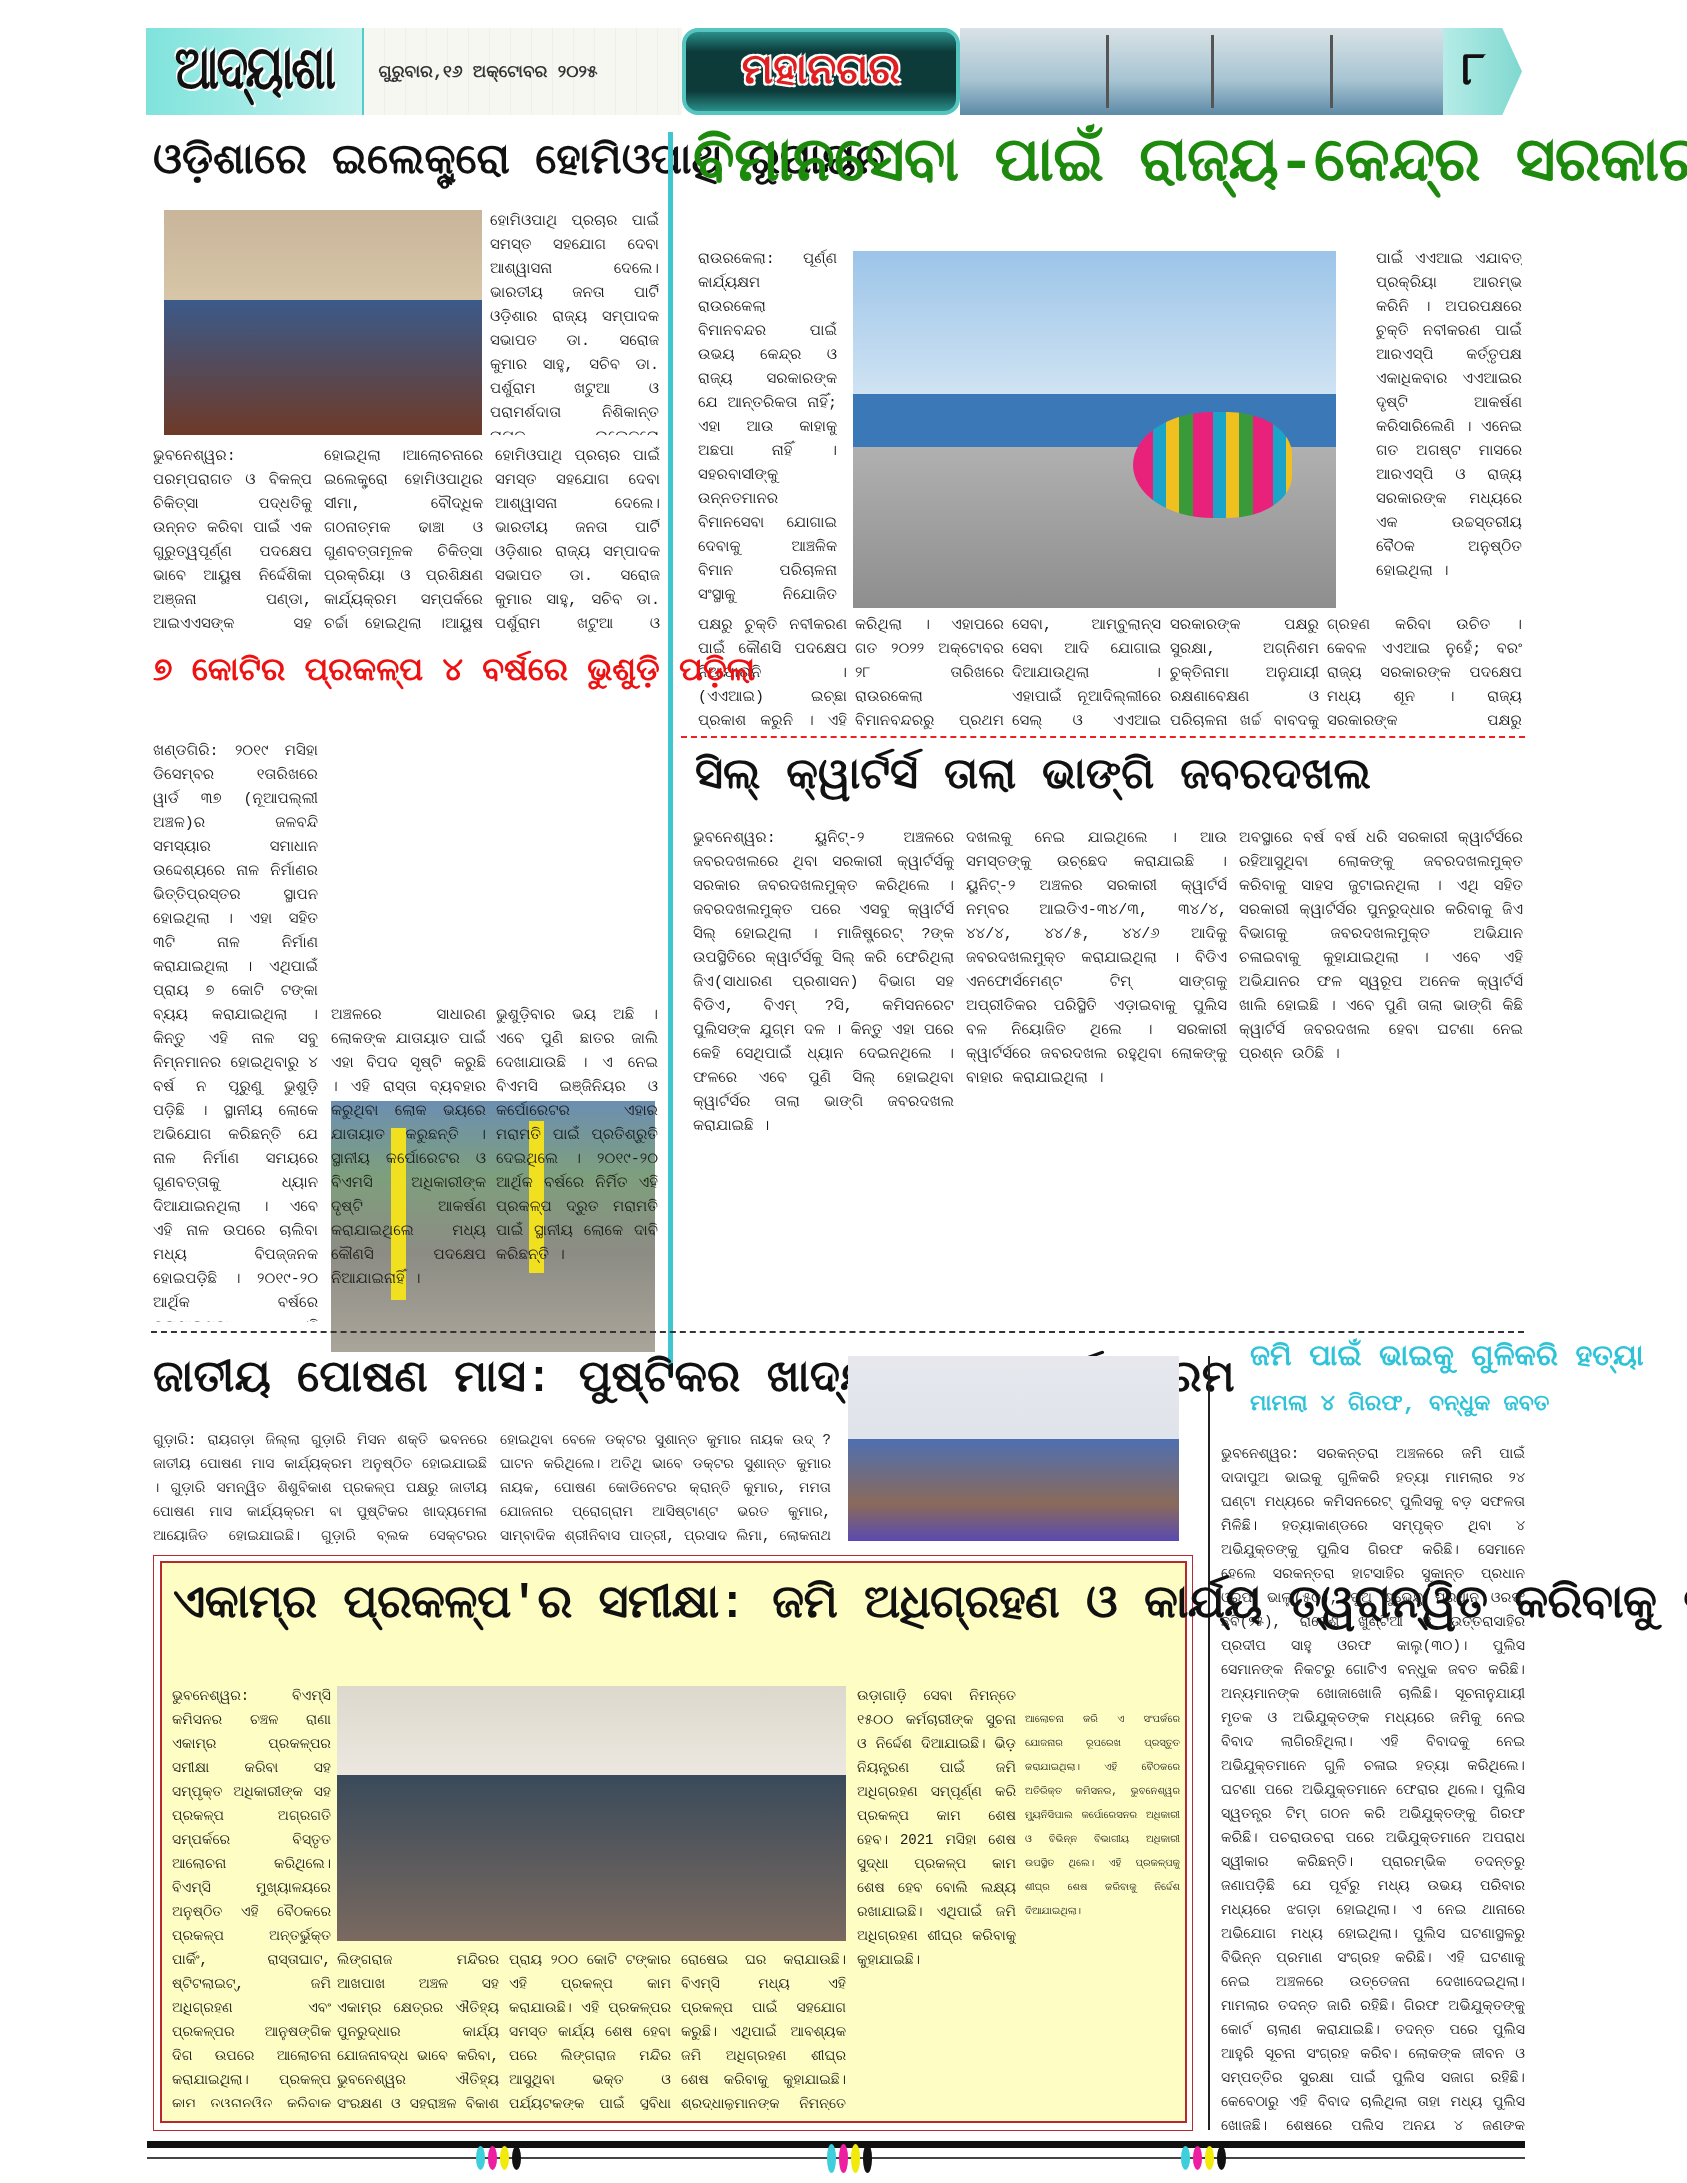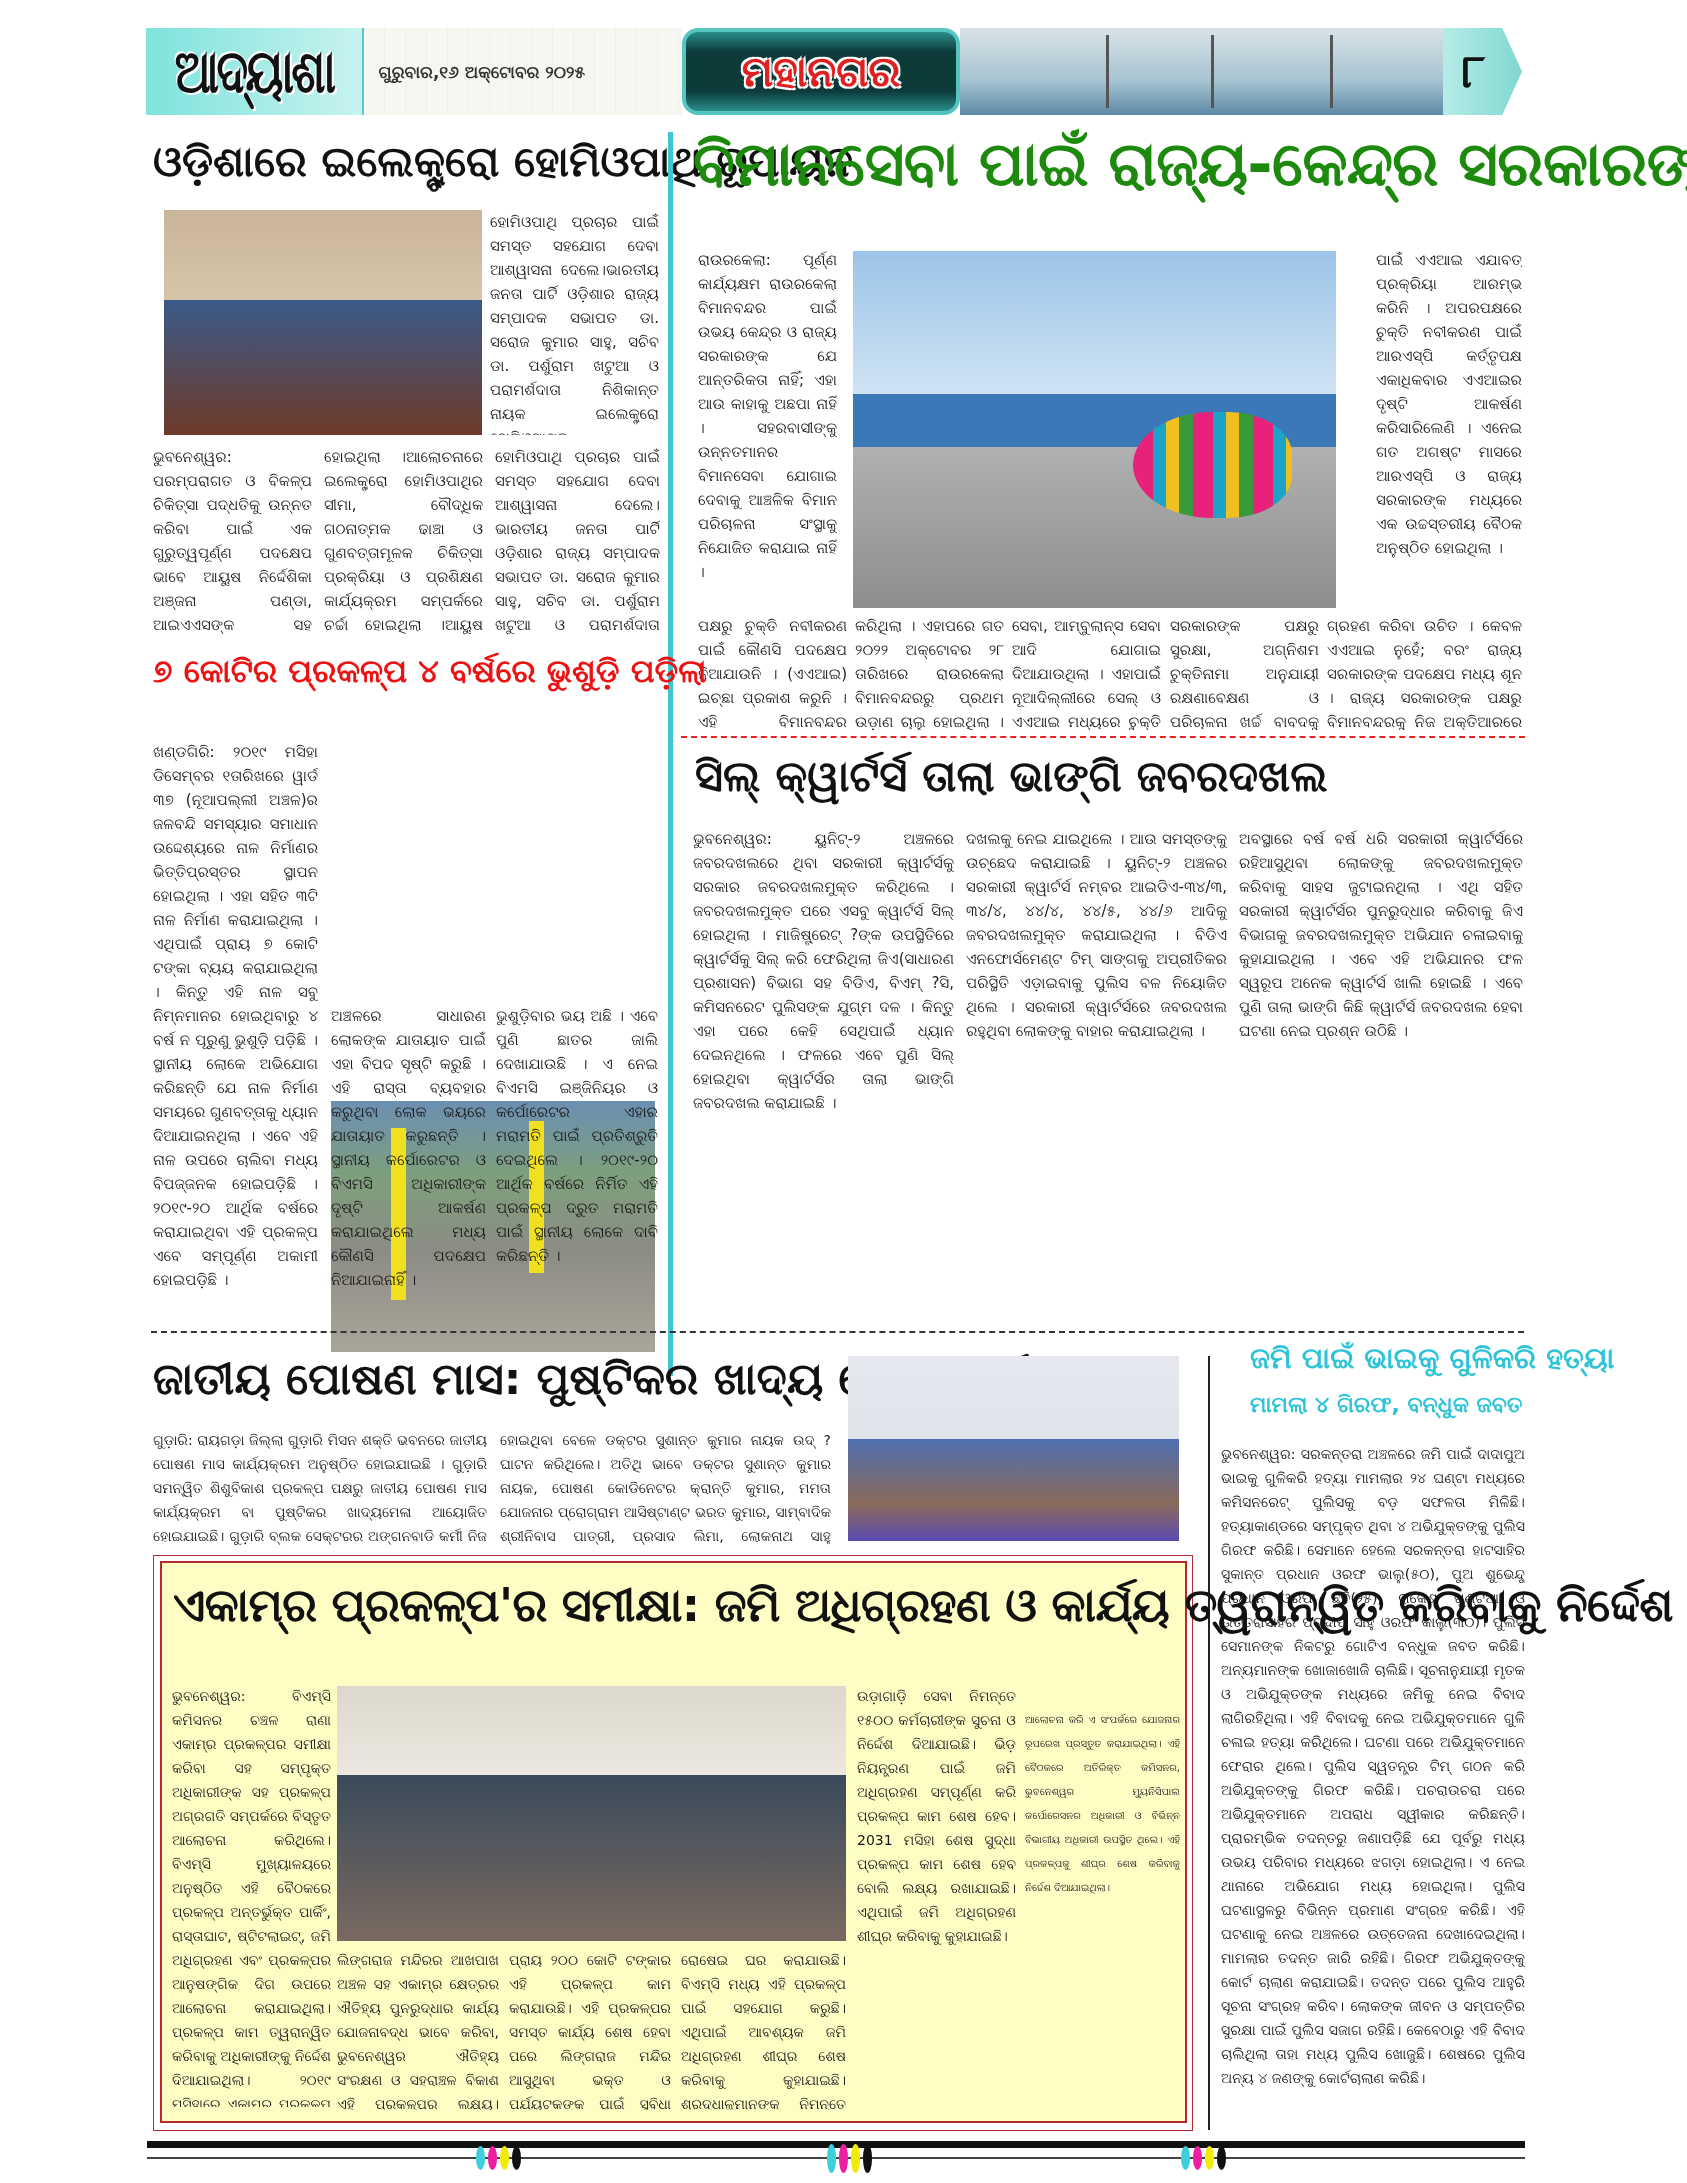--- a/index.html
+++ b/index.html
@@ -1,17 +1,17 @@
 <!DOCTYPE html>
 <html style="font-size:10.6px"><head>
 <meta charset="utf-8">
 <style>
   * { box-sizing: border-box; margin: 0; padding: 0; }
   body { width: 1687px; height: 2183px; background: #ffffff; position: relative; overflow: hidden; font-family: "DejaVu Sans", sans-serif; color: #111; }
-  .abs { position: absolute; }
+  .abs { position: absolute; font-family: Liberation Mono, monospace; }
   
   .masthead { left: 146px; top: 28px; width: 1376px; height: 87px; display: flex; }
   .logo { width: 218px; height: 87px; background: linear-gradient(90deg,#7fe3dc,#c7f3ef); display:flex; align-items:center; justify-content:center; border-right: 2px solid #5cc; }
   .logo-text { font-size: 46px; font-weight: 900; color:#111; letter-spacing:-2.6px; text-shadow: 2px 2px 0 #fff, -1.3px -1.3px 0 #fff; transform: scaleY(1.3); }
   .dateline { width: 318px; height: 87px; background: repeating-linear-gradient(90deg,#f7f7f2 0 20px,#eeeeea 20px 21px); display:flex; align-items:center; padding-left: 14.6px; }
   .date-text { font-size: 17px; font-weight: 700; color:#333; }
   .section-badge { width: 278px; height: 87px; border-radius: 16px; background: linear-gradient(180deg,#2a8f8a 0,#0c3b3a 25%,#0c3b3a 75%,#2a8f8a 100%); display:flex; align-items:center; justify-content:center; border: 4px solid #56c5c0; }
   .section-text { font-size: 42px; font-weight: 900; color: #e02020; text-shadow: 2px 2px 0 #fff, -2px -2px 0 #fff, 2px -2px 0 #fff, -2px 2px 0 #fff; }
   .banner-img { flex:1; height: 87px; background: linear-gradient(180deg,#d9e2e6,#a7c4d2 60%,#5d8aa6); position: relative; }
   .banner-img .crane { position:absolute; top:6.6px; width:2.6px; height:73px; background:#555; }
@@ -116,21 +116,21 @@
 
 <div class="abs hl h-cyan" style="left:1250px; top:1343px; font-size:29px;">ଜମି ପାଇଁ ଭାଇକୁ ଗୁଳିକରି ହତ୍ୟା</div>
 <div class="abs hl h-cyan" style="left:1250px; top:1393px; font-size:22px;">ମାମଲା ୪ ଗିରଫ, ବନ୍ଧୁକ ଜବତ</div>
 <div class="abs col-text" style="left:1221px; top:1442px; width:304px; height:688px; font-size:14.2px;">ଭୁବନେଶ୍ୱର: ସରକନ୍ତରା ଅଞ୍ଚଳରେ ଜମି ପାଇଁ ଦାଦାପୁଅ ଭାଇକୁ ଗୁଳିକରି ହତ୍ୟା ମାମଲାର ୨୪ ଘଣ୍ଟା ମଧ୍ୟରେ କମିସନରେଟ୍ ପୁଲିସକୁ ବଡ଼ ସଫଳତା ମିଳିଛି। ହତ୍ୟାକାଣ୍ଡରେ ସମ୍ପୃକ୍ତ ଥିବା ୪ ଅଭିଯୁକ୍ତଙ୍କୁ ପୁଲିସ ଗିରଫ କରିଛି। ସେମାନେ ହେଲେ ସରକନ୍ତରା ହାଟସାହିର ସୁକାନ୍ତ ପ୍ରଧାନ ଓରଫ ଭାଲୁ(୫୦), ପୁଅ ଶୁଭେନ୍ଦୁ ପ୍ରଧାନ ଓରଫ ଛବି(୨୫), ରାକେଶ ଖୁଣ୍ଟିଆ ଓ ଉତ୍ତରାସାହିର ପ୍ରଦୀପ ସାହୁ ଓରଫ କାଲୁ(୩୦)। ପୁଲିସ ସେମାନଙ୍କ ନିକଟରୁ ଗୋଟିଏ ବନ୍ଧୁକ ଜବତ କରିଛି। ଅନ୍ୟମାନଙ୍କ ଖୋଜାଖୋଜି ଚାଲିଛି। ସୂଚନାନୁଯାୟୀ ମୃତକ ଓ ଅଭିଯୁକ୍ତଙ୍କ ମଧ୍ୟରେ ଜମିକୁ ନେଇ ବିବାଦ ଲାଗିରହିଥିଲା। ଏହି ବିବାଦକୁ ନେଇ ଅଭିଯୁକ୍ତମାନେ ଗୁଳି ଚଳାଇ ହତ୍ୟା କରିଥିଲେ। ଘଟଣା ପରେ ଅଭିଯୁକ୍ତମାନେ ଫେରାର ଥିଲେ। ପୁଲିସ ସ୍ୱତନ୍ତ୍ର ଟିମ୍ ଗଠନ କରି ଅଭିଯୁକ୍ତଙ୍କୁ ଗିରଫ କରିଛି। ପଚରାଉଚରା ପରେ ଅଭିଯୁକ୍ତମାନେ ଅପରାଧ ସ୍ୱୀକାର କରିଛନ୍ତି। ପ୍ରାରମ୍ଭିକ ତଦନ୍ତରୁ ଜଣାପଡ଼ିଛି ଯେ ପୂର୍ବରୁ ମଧ୍ୟ ଉଭୟ ପରିବାର ମଧ୍ୟରେ ଝଗଡ଼ା ହୋଇଥିଲା। ଏ ନେଇ ଥାନାରେ ଅଭିଯୋଗ ମଧ୍ୟ ହୋଇଥିଲା। ପୁଲିସ ଘଟଣାସ୍ଥଳରୁ ବିଭିନ୍ନ ପ୍ରମାଣ ସଂଗ୍ରହ କରିଛି। ଏହି ଘଟଣାକୁ ନେଇ ଅଞ୍ଚଳରେ ଉତ୍ତେଜନା ଦେଖାଦେଇଥିଲା। ମାମଲାର ତଦନ୍ତ ଜାରି ରହିଛି। ଗିରଫ ଅଭିଯୁକ୍ତଙ୍କୁ କୋର୍ଟ ଚାଲାଣ କରାଯାଇଛି। ତଦନ୍ତ ପରେ ପୁଲିସ ଆହୁରି ସୂଚନା ସଂଗ୍ରହ କରିବ। ଲୋକଙ୍କ ଜୀବନ ଓ ସମ୍ପତ୍ତିର ସୁରକ୍ଷା ପାଇଁ ପୁଲିସ ସଜାଗ ରହିଛି। କେବେଠାରୁ ଏହି ବିବାଦ ଚାଲିଥିଲା ତାହା ମଧ୍ୟ ପୁଲିସ ଖୋଜୁଛି। ଶେଷରେ ପୁଲିସ ଅନ୍ୟ ୪ ଜଣଙ୍କୁ କୋର୍ଟଚାଲାଣ କରିଛି।</div>
 
 <div class="abs yellow-outer" style="left:153px; top:1555px; width:1040px; height:576px;"></div>
 <div class="abs yellow-box" style="left:160px; top:1561px; width:1027px; height:562px;"></div>
 <div class="abs hl h-black" style="left:173px; top:1581px; font-size:46px; letter-spacing:-0.7px;">ଏକାମ୍ର ପ୍ରକଳ୍ପ'ର ସମୀକ୍ଷା: ଜମି ଅଧିଗ୍ରହଣ ଓ କାର୍ଯ୍ୟ ତ୍ୱରାନ୍ୱିତ କରିବାକୁ ନିର୍ଦ୍ଦେଶ</div>
 <div class="abs col-text" style="left:172px; top:1684px; width:159px; height:423px; font-size:14px;">ଭୁବନେଶ୍ୱର: ବିଏମ୍ସି କମିସନର ଚଞ୍ଚଳ ରାଣା ଏକାମ୍ର ପ୍ରକଳ୍ପର ସମୀକ୍ଷା କରିବା ସହ ସମ୍ପୃକ୍ତ ଅଧିକାରୀଙ୍କ ସହ ପ୍ରକଳ୍ପ ଅଗ୍ରଗତି ସମ୍ପର୍କରେ ବିସ୍ତୃତ ଆଲୋଚନା କରିଥିଲେ। ବିଏମ୍ସି ମୁଖ୍ୟାଳୟରେ ଅନୁଷ୍ଠିତ ଏହି ବୈଠକରେ ପ୍ରକଳ୍ପ ଅନ୍ତର୍ଭୁକ୍ତ ପାର୍କିଂ, ରାସ୍ତାଘାଟ, ଷ୍ଟିଟଲାଇଟ୍, ଜମି ଅଧିଗ୍ରହଣ ଏବଂ ପ୍ରକଳ୍ପର ଆନୁଷଙ୍ଗିକ ଦିଗ ଉପରେ ଆଲୋଚନା କରାଯାଇଥିଲା। ପ୍ରକଳ୍ପ କାମ ତ୍ୱରାନ୍ୱିତ କରିବାକୁ ଅଧିକାରୀଙ୍କୁ ନିର୍ଦ୍ଦେଶ ଦିଆଯାଇଥିଲା। ୨୦୧୯ ମସିହାରେ ଏକାମ୍ର ପ୍ରକଳ୍ପ ପରିକଳ୍ପନା କରାଯାଇଥିଲା। ୨୦୨୩ ମସିହା ଜୁନ ୨୮ରେ ତତ୍କାଳୀନ ମୁଖ୍ୟମନ୍ତ୍ରୀ ନବୀନ ପଟ୍ଟନାୟକ ଏହାର ଭିତ୍ତିପ୍ରସ୍ତର ସ୍ଥାପନ କରିଥିଲେ। ଏ ବାବଦରେ ୨୦୦ କୋଟିରୁ ଅଧିକ ଟଙ୍କା ମଞ୍ଜୁର ହୋଇଛି। ୧୧ଶହ ଶତାବ୍ଦୀର ଐତିହାସିକ</div>
 <div class="abs photo photo-meeting" style="left:337px; top:1686px; width:509px; height:255px;"></div>
-<div class="abs col-text" style="left:857px; top:1684px; width:159px; height:423px; font-size:14px;">ଉଡ଼ାଗାଡ଼ି ସେବା ନିମନ୍ତେ ୧୫୦୦ କର୍ମଚାରୀଙ୍କ ସୁଚନା ଓ ନିର୍ଦ୍ଦେଶ ଦିଆଯାଇଛି। ଭିଡ଼ ନିୟନ୍ତ୍ରଣ ପାଇଁ ଜମି ଅଧିଗ୍ରହଣ ସମ୍ପୂର୍ଣ୍ଣ କରି ପ୍ରକଳ୍ପ କାମ ଶେଷ ହେବ। 2031 ମସିହା ଶେଷ ସୁଦ୍ଧା ପ୍ରକଳ୍ପ କାମ ଶେଷ ହେବ ବୋଲି ଲକ୍ଷ୍ୟ ରଖାଯାଇଛି। ଏଥିପାଇଁ ଜମି ଅଧିଗ୍ରହଣ ଶୀଘ୍ର କରିବାକୁ କୁହାଯାଇଛି।</div>
+<div class="abs col-text" style="left:857px; top:1684px; width:159px; height:423px; font-size:14px;">ଉଡ଼ାଗାଡ଼ି ସେବା ନିମନ୍ତେ ୧୫୦୦ କର୍ମଚାରୀଙ୍କ ସୁଚନା ଓ ନିର୍ଦ୍ଦେଶ ଦିଆଯାଇଛି। ଭିଡ଼ ନିୟନ୍ତ୍ରଣ ପାଇଁ ଜମି ଅଧିଗ୍ରହଣ ସମ୍ପୂର୍ଣ୍ଣ କରି ପ୍ରକଳ୍ପ କାମ ଶେଷ ହେବ। 2021 ମସିହା ଶେଷ ସୁଦ୍ଧା ପ୍ରକଳ୍ପ କାମ ଶେଷ ହେବ ବୋଲି ଲକ୍ଷ୍ୟ ରଖାଯାଇଛି। ଏଥିପାଇଁ ଜମି ଅଧିଗ୍ରହଣ ଶୀଘ୍ର କରିବାକୁ କୁହାଯାଇଛି।</div>
 <div class="abs col-text" style="left:1025px; top:1708px; width:155px; height:423px; font-size:10px;">ଆଲୋଚନା କରି ଏ ସଂପର୍କରେ ଯୋଜନାର ରୂପରେଖ ପ୍ରସ୍ତୁତ କରାଯାଇଥିଲା। ଏହି ବୈଠକରେ ଅତିରିକ୍ତ କମିସନର, ଭୁବନେଶ୍ୱର ମ୍ୟୁନିସିପାଲ କର୍ପୋରେସନର ଅଧିକାରୀ ଓ ବିଭିନ୍ନ ବିଭାଗୀୟ ଅଧିକାରୀ ଉପସ୍ଥିତ ଥିଲେ। ଏହି ପ୍ରକଳ୍ପକୁ ଶୀଘ୍ର ଶେଷ କରିବାକୁ ନିର୍ଦ୍ଦେଶ ଦିଆଯାଇଥିଲା।</div>
 <div class="abs col-text" style="left:337px; top:1948px; width:162px; height:162px; font-size:14px;">ଲିଙ୍ଗରାଜ ମନ୍ଦିରର ଆଖପାଖ ଅଞ୍ଚଳ ସହ ଏକାମ୍ର କ୍ଷେତ୍ରର ଐତିହ୍ୟ ପୁନରୁଦ୍ଧାର କାର୍ଯ୍ୟ ଯୋଜନାବଦ୍ଧ ଭାବେ କରିବା, ଭୁବନେଶ୍ୱର ଐତିହ୍ୟ ସଂରକ୍ଷଣ ଓ ସହରାଞ୍ଚଳ ବିକାଶ ଏହି ପ୍ରକଳ୍ପର ଲକ୍ଷ୍ୟ। ବିଏମ୍ସି ଏକାମ୍ର ପ୍ରକଳ୍ପ ଚାଲିଛି। ଭୁବନେଶ୍ୱର ଉନ୍ନୟନ କର୍ତ୍ତୃପକ୍ଷ ଓ ଓଡ଼ିଶା ନିର୍ମାଣ ନିଗମ(ଓବିସିସି) ଅଧୀନରେ</div>
 <div class="abs col-text" style="left:509px; top:1948px; width:162px; height:162px; font-size:14px;">ପ୍ରାୟ ୨୦୦ କୋଟି ଟଙ୍କାର ଏହି ପ୍ରକଳ୍ପ କାମ କରାଯାଉଛି। ଏହି ପ୍ରକଳ୍ପର ସମସ୍ତ କାର୍ଯ୍ୟ ଶେଷ ହେବା ପରେ ଲିଙ୍ଗରାଜ ମନ୍ଦିର ଆସୁଥିବା ଭକ୍ତ ଓ ପର୍ଯ୍ୟଟକଙ୍କ ପାଇଁ ସୁବିଧା ହେବ। ଏହି ପ୍ରକଳ୍ପରେ ମନ୍ଦିର ପାଖରେ ଥିବା ପୋଖରୀ, ପାର୍କିଂ, ରାସ୍ତା ଓ ଅନ୍ୟ ଭିତ୍ତିଭୂମି କାମ ହେବ।</div>
 <div class="abs col-text" style="left:681px; top:1948px; width:165px; height:162px; font-size:14px;">ରୋଷେଇ ଘର କରାଯାଉଛି। ବିଏମ୍ସି ମଧ୍ୟ ଏହି ପ୍ରକଳ୍ପ ପାଇଁ ସହଯୋଗ କରୁଛି। ଏଥିପାଇଁ ଆବଶ୍ୟକ ଜମି ଅଧିଗ୍ରହଣ ଶୀଘ୍ର ଶେଷ କରିବାକୁ କୁହାଯାଇଛି। ଶ୍ରଦ୍ଧାଳୁମାନଙ୍କ ନିମନ୍ତେ ସୁବିଧା ପାଇଁ ଏହି ଯୋଜନା କରାଯାଉଛି। ୩୦୦ କର୍ମଚାରୀଙ୍କ ପାଇଁ ପାର୍କିଂ ସୁବିଧା।</div>
 
 <div class="abs" style="left:147px; top:2141px; width:1378px; height:6.6px; background:#111;"></div>
 <div class="abs rule-thin" style="left:147px; top:2157px; width:1378px;"></div>
 <div class="abs reg-marks" style="left:476px; top:2146px;">
   <span style="background:#3fcfdc"></span>
   <span style="background:#ee1ea0"></span>

